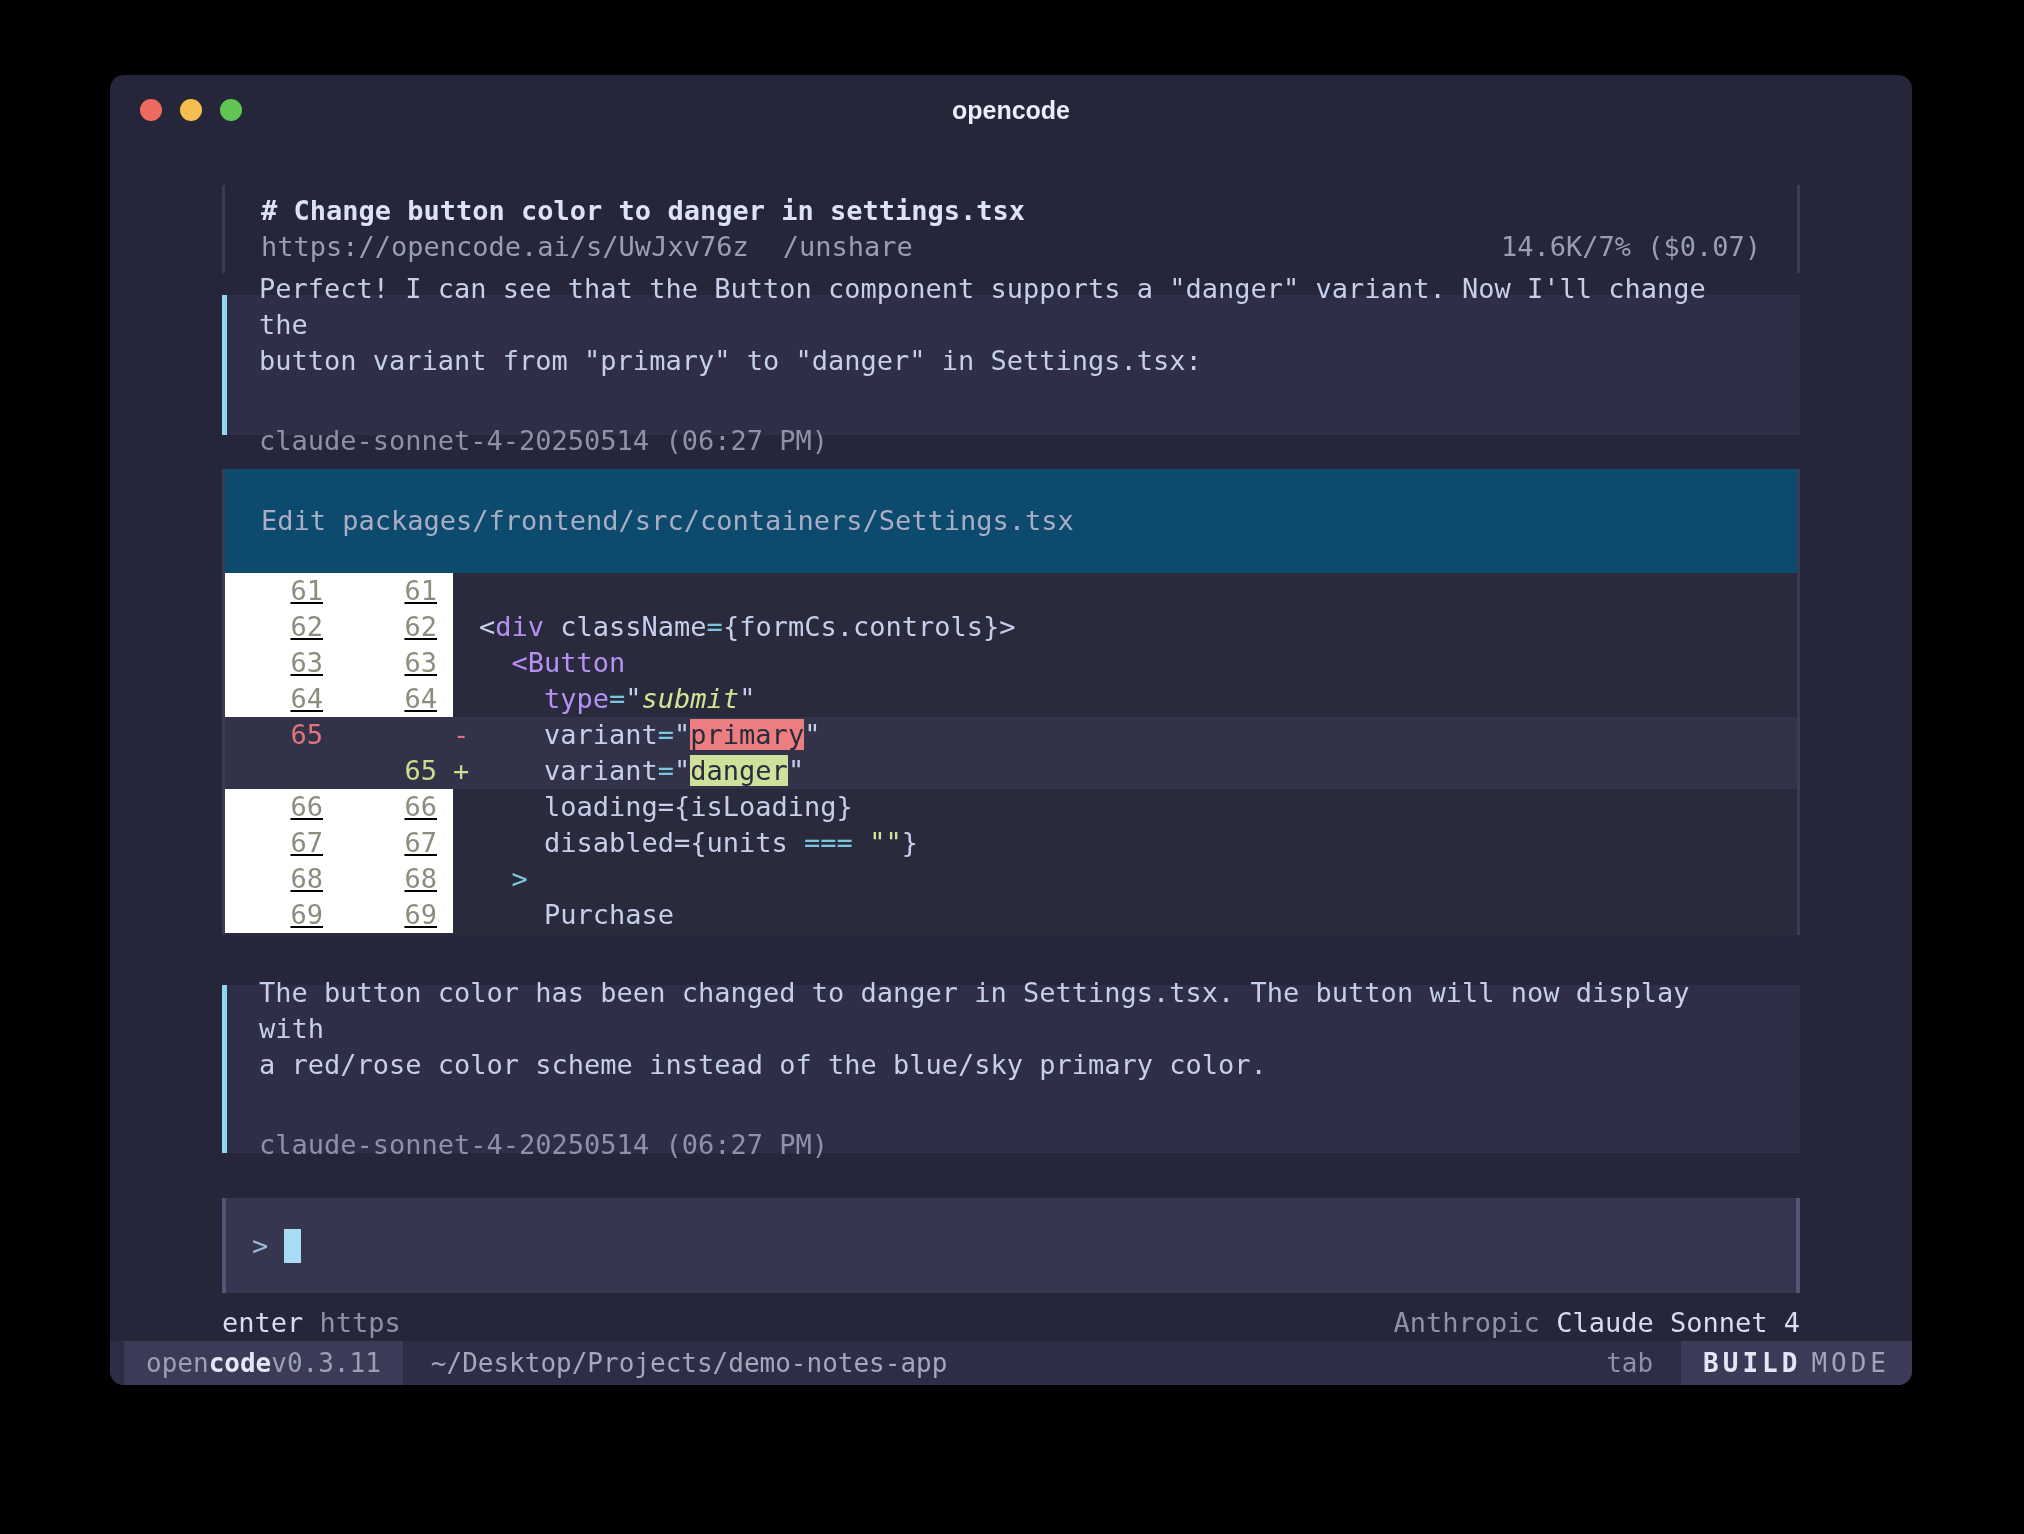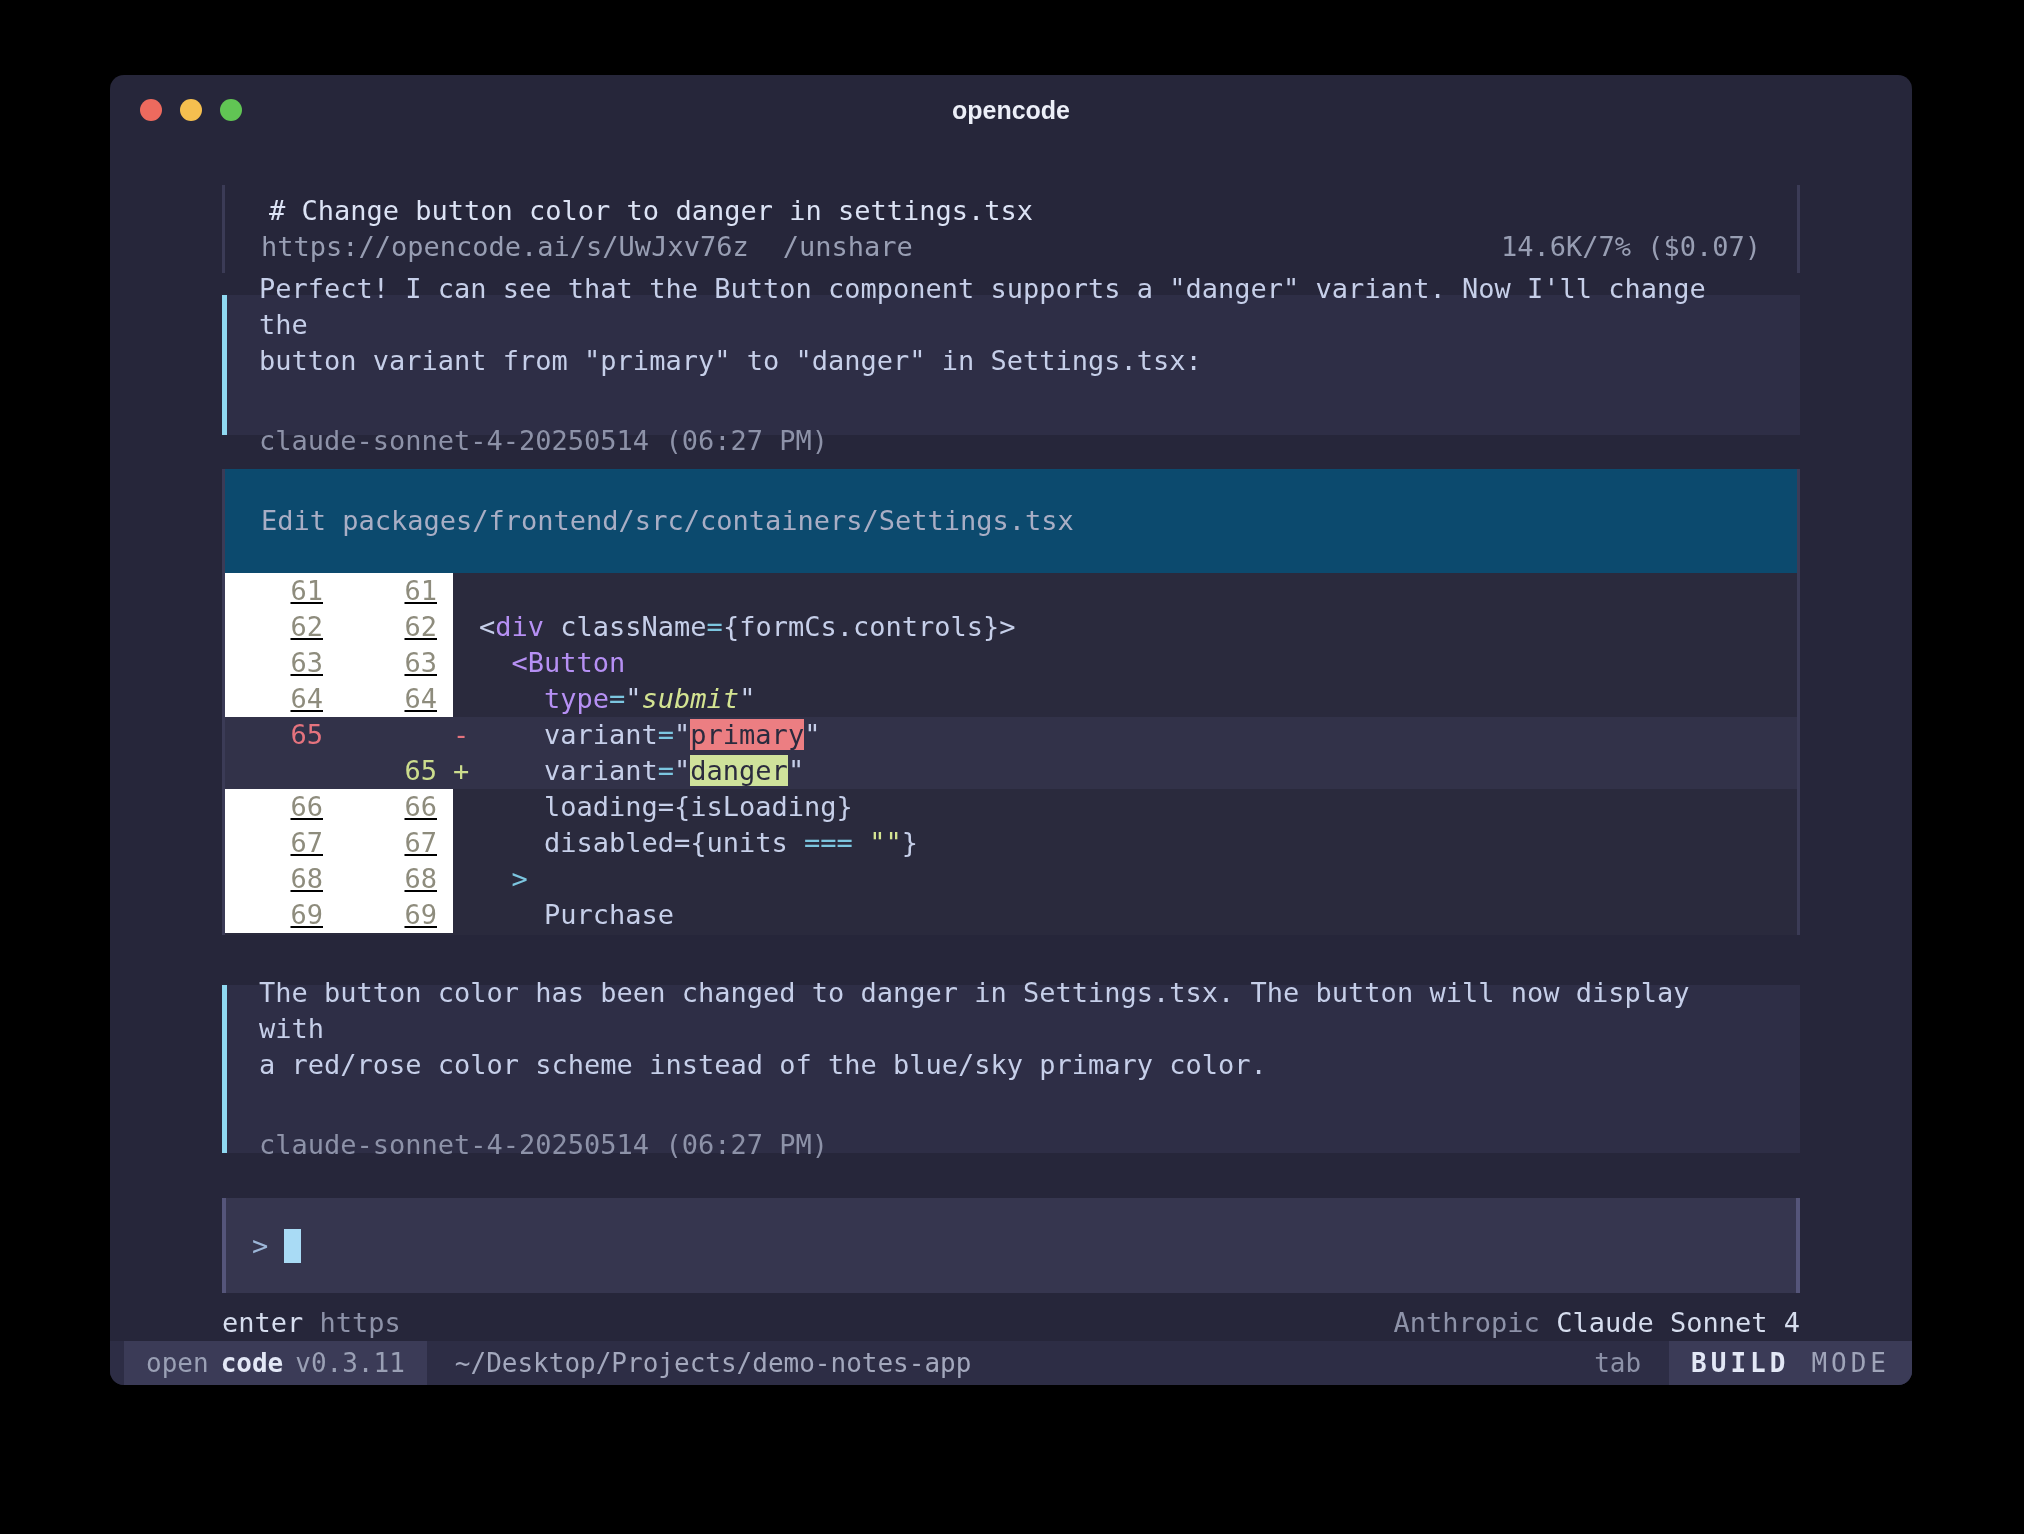--- a/index.html
+++ b/index.html
@@ -24,21 +24,21 @@
   }
   
   .sec { position:absolute; left:112px; width:1578px; }
   .mono { font-size:27px; line-height:36px; }
   
   .session-header {
     top:110px; height:88px;
     border-left:3px solid #3b3b56; border-right:3px solid #3b3b56;
     padding:0 0 0 36px; display:flex; flex-direction:column; justify-content:center;
   }
-  .hdr-title { font-weight:normal; color:#dce3f5;margin-left:8px; }
+  .hdr-title { font-weight:bold; color:#dce3f5; }
   .hdr-sub { color:#989eb3; display:flex; }
   .hdr-unshare { margin-left:34px; }
   .hdr-stats { margin-left:auto; padding-right:36px; }
   
   .msg {
     background:#2e2e46; border-left:5px solid #8fd8f1;
     padding:0 36px 0 32px; display:flex; flex-direction:column; justify-content:center;
     color:#c6cfe9;
     gap:44px;
   }
@@ -82,21 +82,21 @@
   
   .hints { top:1230px; height:36px; display:flex; }
   .hint-dim { color:#8d92a8; }
   .hint-bright { color:#d6ddee; }
   .hints-right { margin-left:auto; }
   
   .statusbar {
     position:absolute; left:0; bottom:0; width:100%; height:44px;
     background:#2d2d45; display:flex; align-items:center; font-size:26px; line-height:44px;
   }
-  .chip { background:#3b3b57; height:100%; display:flex; align-items:center; padding:8px 22px;gap:12px; }
+  .chip { background:#3b3b57; height:100%; display:flex; align-items:center; padding:8px 22px; }
   .chip-app { margin-left:14px; }
   .app-dim, .sb-dim { color:#9aa0b5; }
   .app-bold { font-weight:bold; color:#e3e8f6; }
   .sb-path { color:#a3a8bd; margin-left:28px; }
   .sb-right { margin-left:auto; display:flex; align-items:center; height:100%; }
   .sb-tab { color:#8d92a8; margin-right:28px;margin-left:44px; }
   .chip-mode { letter-spacing:4px; }
   .mode-bold { font-weight:bold; color:#e3e8f6; }
   .mode-dim { color:#9fa4b9; margin-left:10px; }
 </style>

